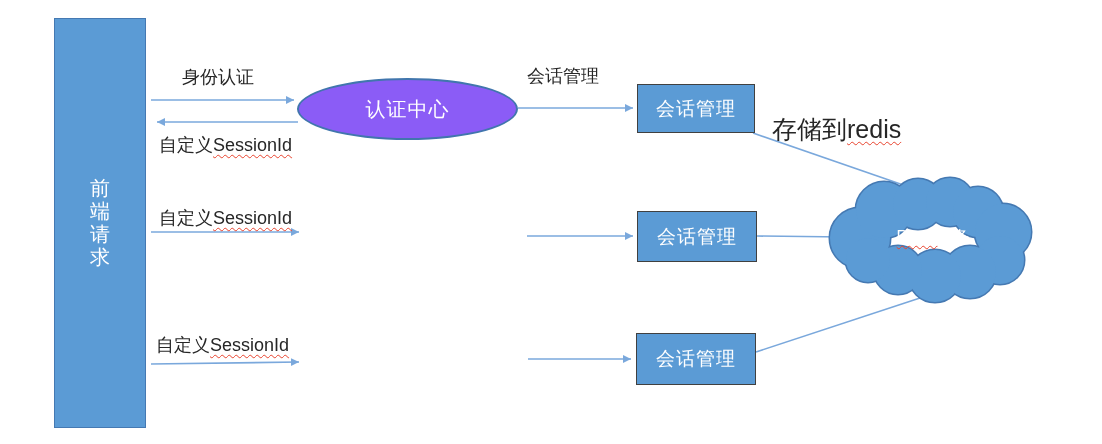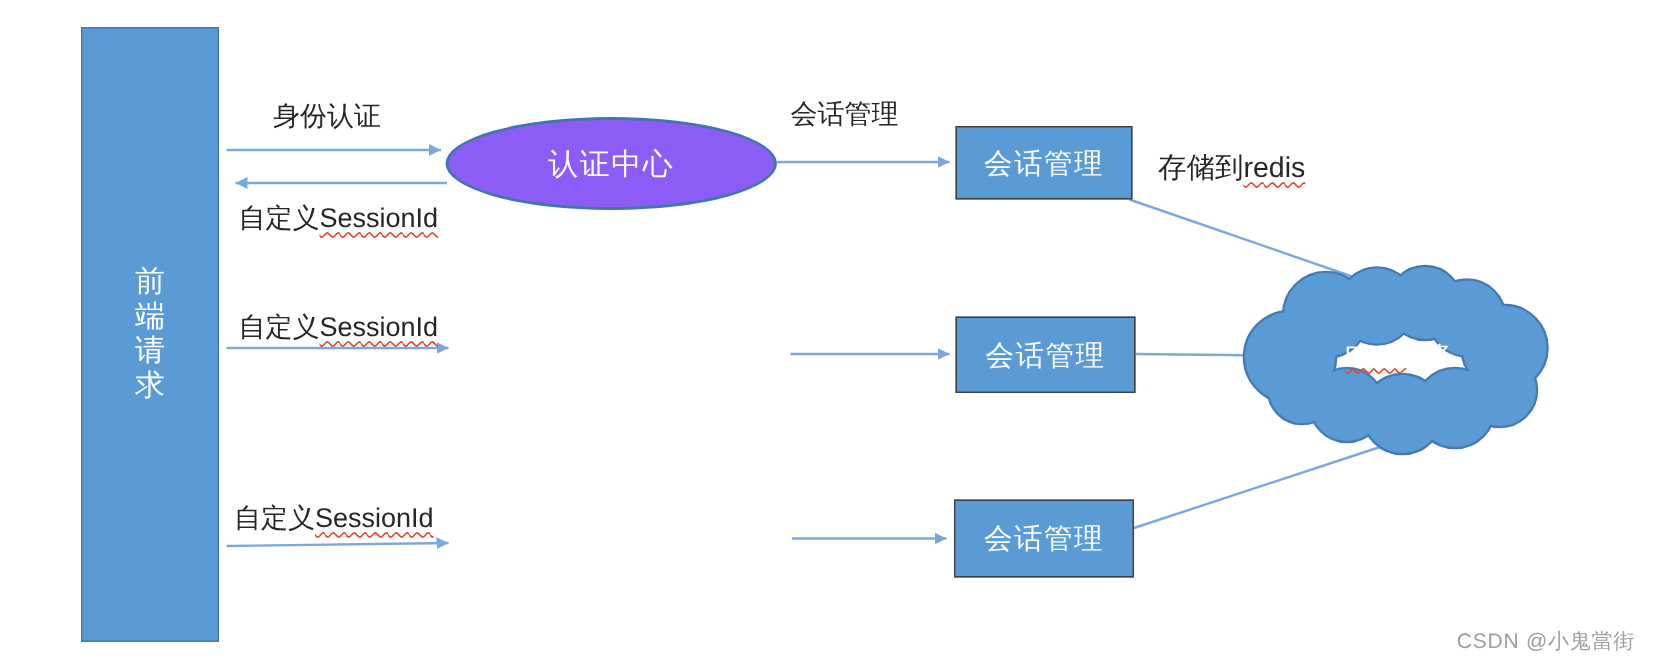--- a/index.html
+++ b/index.html
@@ -30,21 +30,21 @@
   }
   .b1{left:637px;top:84px;width:118px;height:49px;}
   .b2{left:637px;top:211px;width:120px;height:51px;}
   .b3{left:636px;top:333px;width:120px;height:52px;}
   .lbl{color:#262626;font-size:18px;white-space:nowrap;line-height:22px;}
   .l-identity{left:182px;top:66px;}
   .l-pass{left:527px;top:65px;}
   .l-cs1{left:159px;top:134px;}
   .l-cs2{left:159px;top:207px;}
   .l-cs3{left:156px;top:334px;}
-  .l-store{left:772px;top:102px;font-size:19px;}
+  .l-store{left:772px;top:118px;font-size:25px;}
   .sq{
     text-decoration-line:underline;text-decoration-style:wavy;
     text-decoration-color:#e8432e;text-decoration-thickness:1px;
     text-underline-offset:3px;
   }
   .cloud-label{
     left:858px;top:227px;width:150px;text-align:center;
     color:#ffffff;font-size:16px;
   }
   .watermark{
@@ -141,15 +141,14 @@
   </div>
 
   <div class="abs lbl l-store">
     <span>存储到</span><span class="sq">redis</span>
   </div>
 
   <div class="abs cloud-label">
     <span class="sq">Redis</span><span>服务</span>
   </div>
 
-  <div class="abs watermark">CSDN @小鬼當街</div>
 
 </div>
 
 </body></html>

